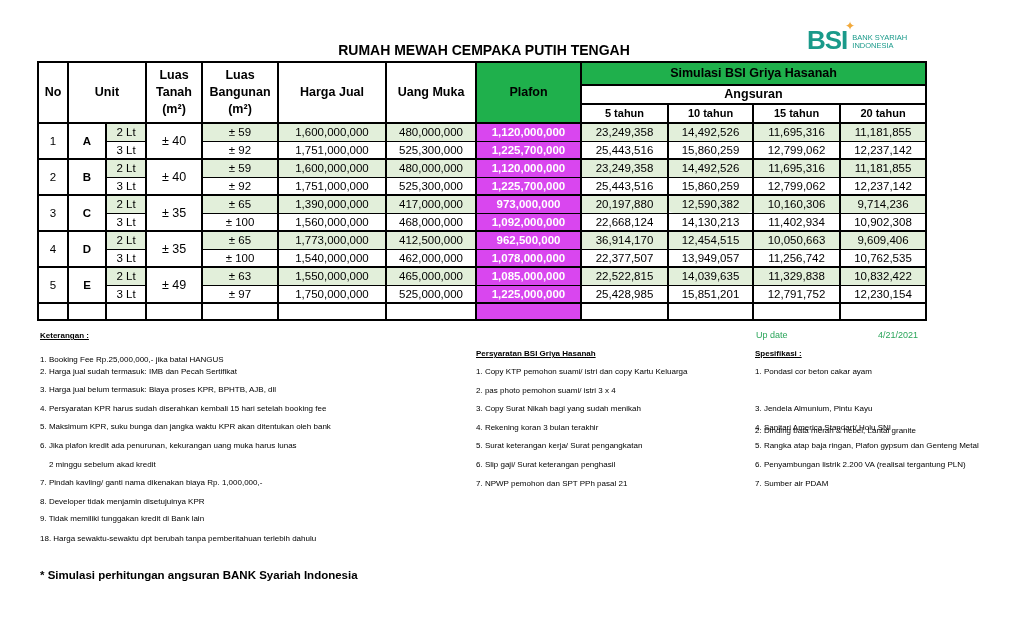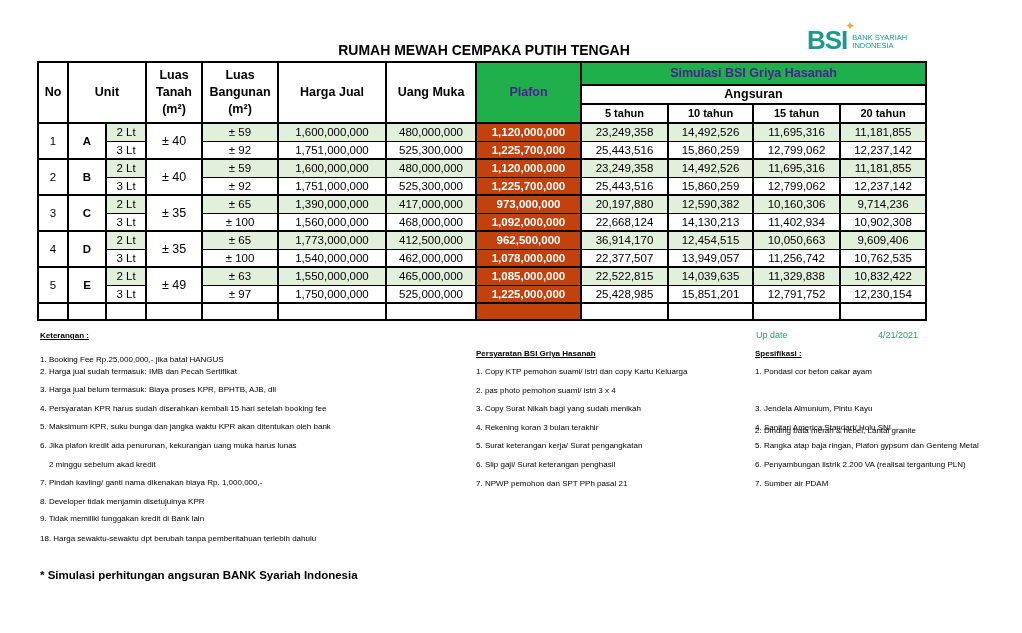--- a/index.html
+++ b/index.html
@@ -7,22 +7,22 @@
   .title{position:absolute;left:0;top:42px;width:960px;text-align:center;font-weight:bold;font-size:14px;letter-spacing:0px;}
   .title span{position:relative;left:4px;}
   .logo{position:absolute;left:807px;top:26px;height:28px;display:flex;align-items:center;}
   .logo .bsi{font-weight:bold;font-size:26px;color:#1a9a8a;letter-spacing:-1px;position:relative;line-height:28px;}
   .logo .star{position:absolute;left:38px;top:-6px;color:#f2a93b;font-size:12px;line-height:12px;}
   .logo .sub{font-size:7.5px;color:#1a9a8a;line-height:8px;margin-left:5px;margin-top:4px;}
   table.main{position:absolute;left:37px;top:61px;border-collapse:collapse;table-layout:fixed;}
   table.main td, table.main th{border:2px solid #000;padding:0;font-size:11.5px;text-align:center;vertical-align:middle;white-space:nowrap;overflow:hidden;}
   table.main th{font-weight:bold;font-size:12.5px;line-height:17px;}
   .lg{background:#e2efda;}
-  .plafon{background:#c2410c;color:#fff;font-weight:bold;font-size:12.5px;}
-  .hgreen{background:#1fb04c;color:#4c1d95;}
+  .plafon{background:#d946ef;color:#fff;font-weight:bold;font-size:12.5px;}
+  .hgreen{background:#1fb04c;color:#000000;}
   .sub-h{font-size:11px !important;}
   .bold{font-weight:bold;font-size:12.5px;}
   .notes{position:absolute;font-size:8px;line-height:8px;}
   .notes .h{font-weight:bold;text-decoration:underline;}
   .notes div{position:absolute;white-space:nowrap;}
   .update{position:absolute;top:330px;font-size:9px;color:#2aa55a;}
   .foot{position:absolute;left:40px;top:569px;font-size:11.5px;font-weight:bold;}
 </style>
 </head>
 <body>

